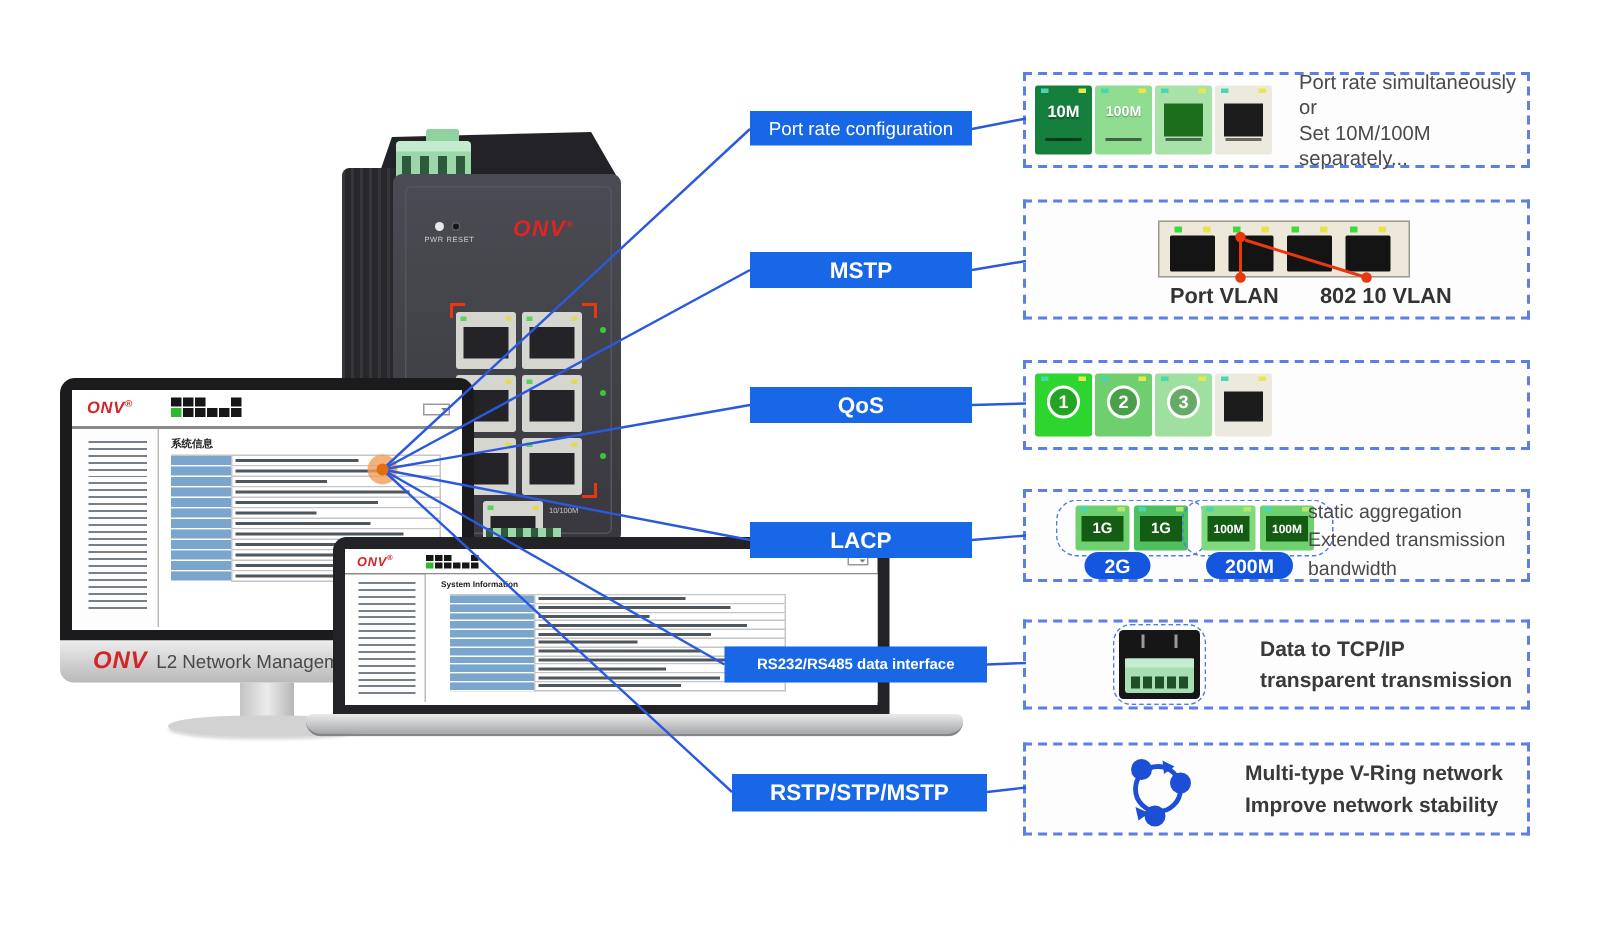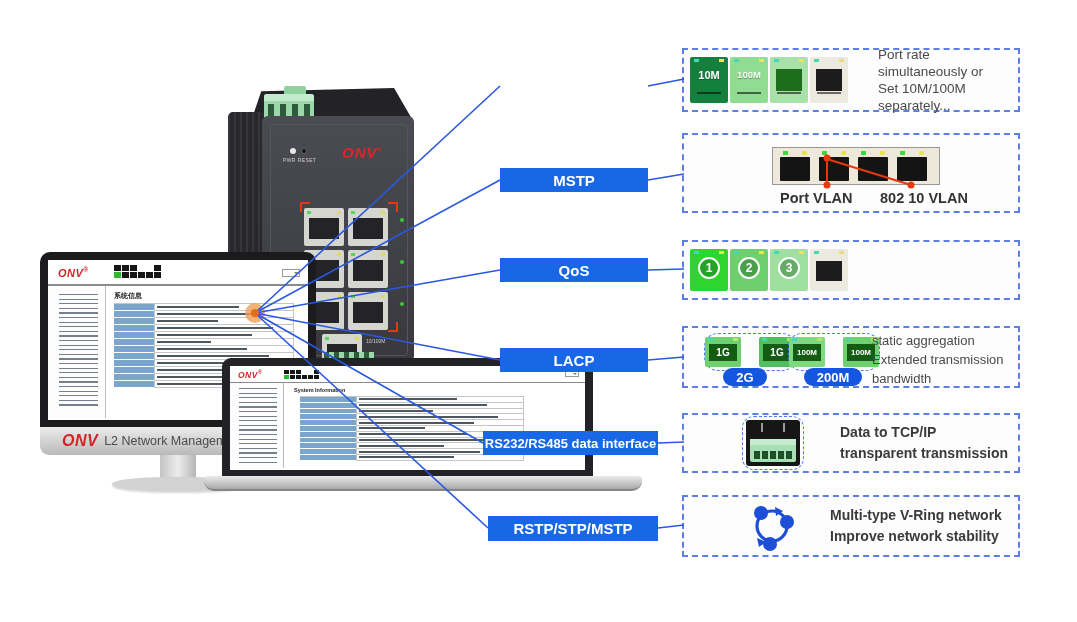--- a/index.html
+++ b/index.html
@@ -99,21 +99,21 @@
   
   .vstrip{position:absolute;left:88px;top:12px;width:168px;height:38px;background:#eee8da;border:1px solid #9a9a92;
     display:flex;gap:9px;padding:3px 7px;}
   .vport{width:30px;}
   .vleds{display:flex;justify-content:space-between;padding:0 3px;margin-bottom:2px;}
   .vleds i{width:5px;height:4px;display:block;}
   .vleds .g{background:#3adb3a;} .vleds .y{background:#e8e34a;}
   .vjack{height:24px;background:#141414;border-radius:1px;}
   .vcall{position:absolute;font-size:14.5px;font-weight:bold;color:#333;white-space:nowrap;}
   
-  .lgroup{position:absolute;border:1.5px dashed #4d7ce8;border-radius:14px;padding:3px 0;display:flex;gap:18px;}
+  .lgroup{position:absolute;border:1.5px dashed #4d7ce8;border-radius:14px;padding:3px 12px;display:flex;gap:3px;}
   .lport{position:relative;width:36px;height:30px;border-radius:2px;background:#6fd06f;flex:none;}
   .lport .slot{position:absolute;left:4px;top:7px;right:4px;height:17px;background:#145c14;color:#fff;font-weight:bold;
     display:flex;align-items:center;justify-content:center;}
   .lport .lg{position:absolute;left:3px;top:1px;width:5px;height:3px;background:#49d6b2;}
   .lport .ly{position:absolute;right:3px;top:1px;width:5px;height:3px;background:#b6e86a;}
   .lpill{position:absolute;background:#1456e0;color:#fff;font-weight:bold;font-size:13px;border-radius:10px;
     display:flex;align-items:center;justify-content:center;height:18px;z-index:6;}
   
   .dashwrap{border:1.5px dashed #4d7ce8;border-radius:12px;padding:3px;flex:none;}
   .term{position:relative;width:54px;height:46px;background:#161616;border-radius:3px;}
@@ -407,24 +407,25 @@
       <line x1="648" y1="86" x2="684" y2="79"></line>
       <line x1="648" y1="180" x2="684" y2="174"></line>
       <line x1="648" y1="270" x2="684" y2="269"></line>
       <line x1="648" y1="360" x2="684" y2="357"></line>
       <line x1="658" y1="443" x2="684" y2="442"></line>
       <line x1="658" y1="528" x2="684" y2="525"></line>
     </g>
   </svg>
   <div class="abs hub-inner"></div>
 
+  <div class="flabel" style="left:500px;top:74px;width:148px;height:23px;font-size:12.5px;font-weight:normal;">Port rate configuration</div>
   <div class="flabel" style="left:500px;top:168px;width:148px;height:24px;font-size:15px;">MSTP</div>
   <div class="flabel" style="left:500px;top:258px;width:148px;height:24px;font-size:15px;">QoS</div>
   <div class="flabel" style="left:500px;top:348px;width:148px;height:24px;font-size:15px;">LACP</div>
-  <div class="flabel" style="left:483px;top:431px;width:175px;height:24px;font-size:13px;">RS232/RS485 data interface</div>
+  <div class="flabel" style="left:483px;top:431px;width:175px;height:24px;font-size:10px;">RS232/RS485 data interface</div>
   <div class="flabel" style="left:488px;top:516px;width:170px;height:25px;font-size:15px;">RSTP/STP/MSTP</div>
 
   <div class="fbox" style="top:48px;height:64px;">
     <div class="frow">
       <div class="bigport" style="background:#15803d;">
         <i class="lg"></i>
           <i class="ly"></i>
         <span class="plabel" style="font-size:11px;">10M</span>
           <div class="uline"></div>
       </div>
@@ -439,21 +440,21 @@
           <i class="ly"></i>
           <div class="slot" style="background:#1c6e1c;"></div>
           <div class="uline"></div>
       </div>
       <div class="bigport" style="background:#ece9df;">
         <i class="lg"></i>
           <i class="ly"></i>
           <div class="slot" style="background:#1c1c1c;"></div>
           <div class="uline"></div>
       </div>
-      <div class="fdesc" style="margin-left:28px;">
+      <div class="fdesc" style="margin-left:16px;">
         <div>Port rate simultaneously or</div>
         <div>Set 10M/100M separately...</div>
       </div>
     </div>
   </div>
 
   <div class="fbox" style="top:133px;height:80px;">
     <div class="vstrip">
       <div class="vport">
           <div class="vleds">

